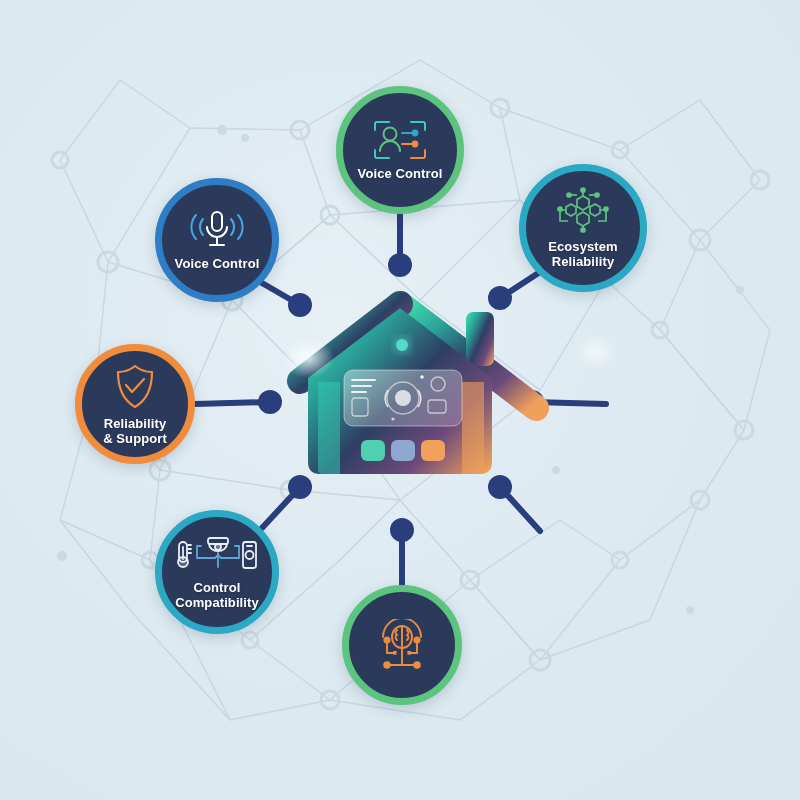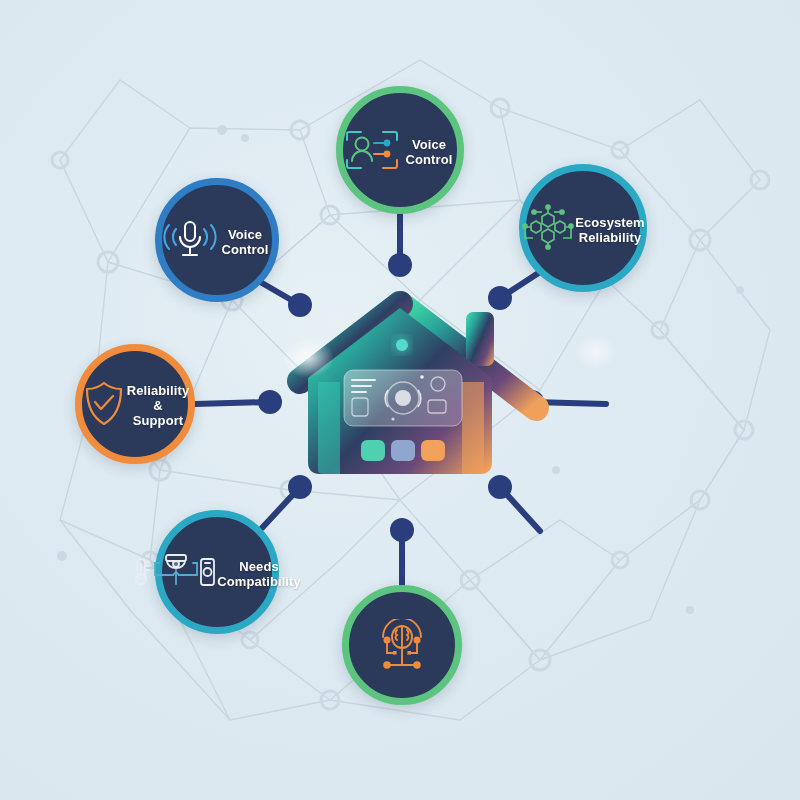--- a/index.html
+++ b/index.html
@@ -33,21 +33,21 @@
     left: 0; top: 0;
     width: 800px; height: 800px;
     z-index: 4;
   }
   .node {
     position: absolute;
     border-radius: 50%;
     background: #2b3a5b;
     box-sizing: border-box;
     display: flex;
-    flex-direction: row;
+    flex-direction: column;
     align-items: center;
     justify-content: center;
     box-shadow: 0 4px 14px rgba(30,50,80,0.18);
   }
   .node-icon {
     display: block;
     line-height: 0;
   }
   .node-label {
     color: #ffffff;
@@ -300,21 +300,21 @@
         <path d="M60 12 L64 12 L64 24 L46 24"></path>
         <path d="M43 19 L43 33"></path>
         <path d="M40 24 l3 -3 l3 3"></path>
       </g>
       <g stroke="#e7eef6" stroke-width="1.8" stroke-linecap="round" stroke-linejoin="round">
         <rect x="68" y="8" width="13" height="26" rx="2.5"></rect>
         <circle cx="74.5" cy="21" r="4"></circle>
         <line x1="72" y1="12" x2="77" y2="12"></line>
       </g>
     </svg></span>
-        <span class="node-label" style="font-size: 13px; color: rgb(255, 255, 255);">Needs
+        <span class="node-label" style="font-size: 13px; color: rgb(255, 255, 255);">Control
 Compatibility</span>
       </div>
       <div class="node" style="left: 75px; top: 344px; width: 120px; height: 120px; border: 7px solid rgb(240, 140, 60); background: rgb(43, 58, 91);">
         <span class="node-icon">
     <svg width="46" height="50" viewBox="0 0 46 50" fill="none" stroke="#f08c3c" stroke-width="2.2" stroke-linecap="round" stroke-linejoin="round">
       <path d="M23 4 C17 9 10 10 6 10 C6 26 11 38 23 45 C35 38 40 26 40 10 C36 10 29 9 23 4 Z"></path>
       <path d="M14 23 L20 30 L32 17"></path>
     </svg></span>
         <span class="node-label" style="font-size: 13px; color: rgb(255, 255, 255);">Reliability
 &amp; Support</span>

